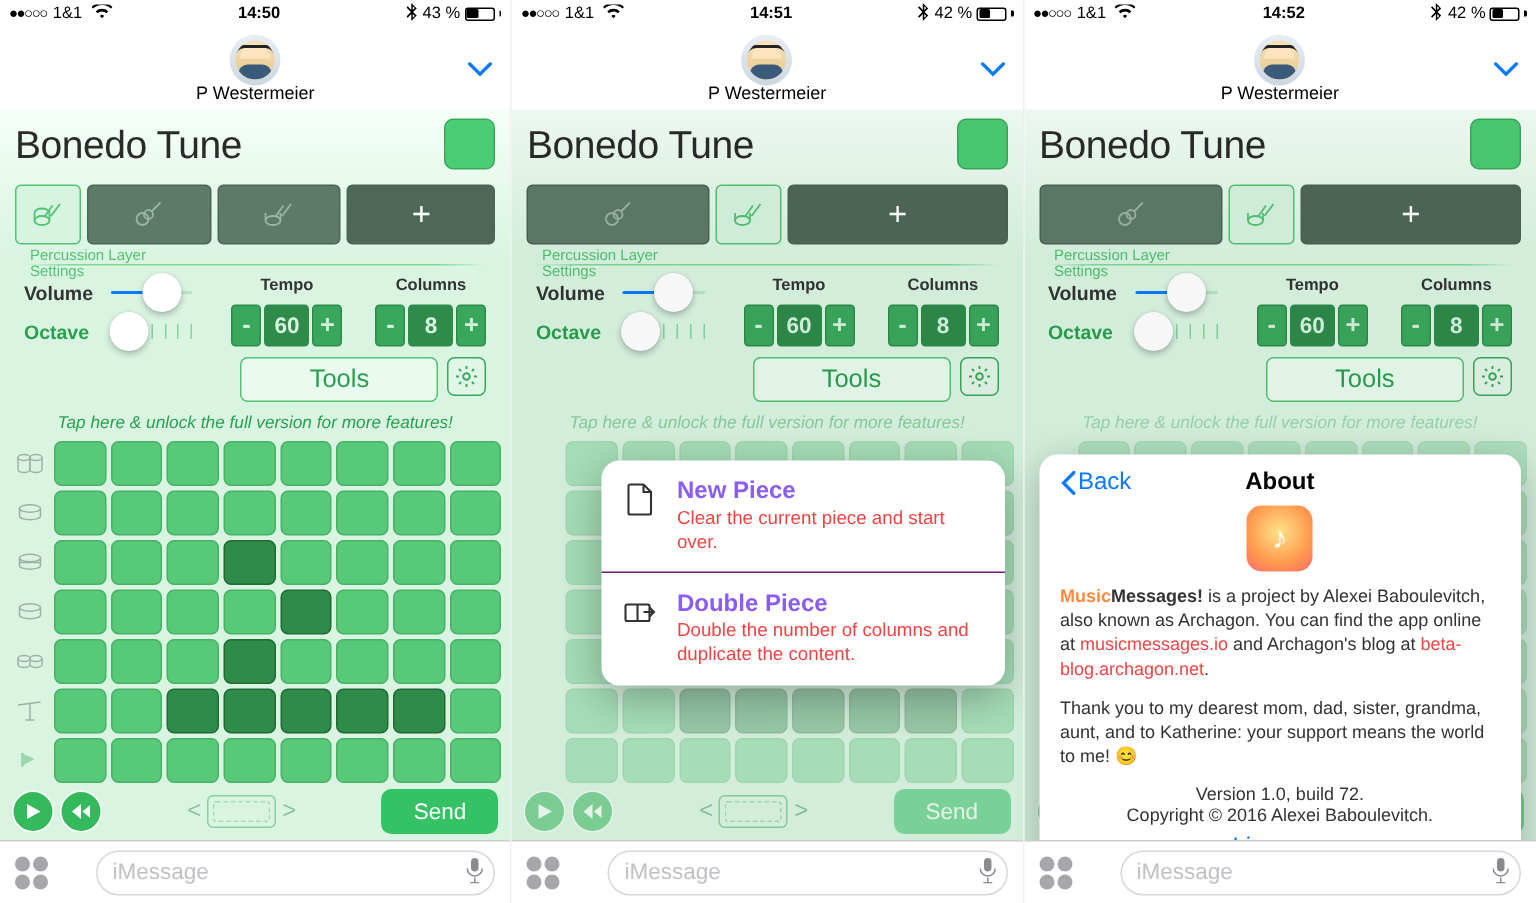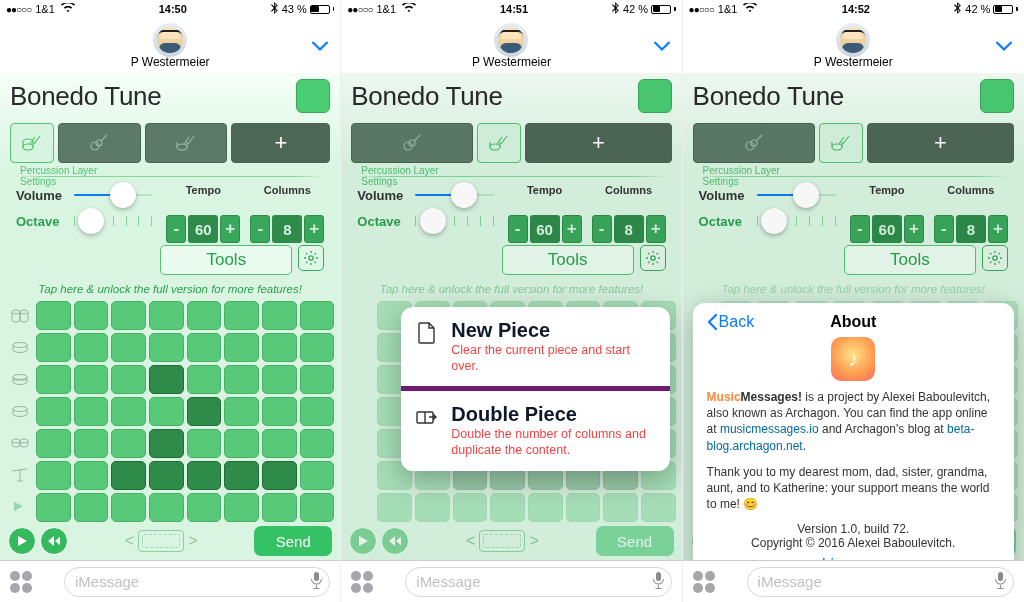--- a/index.html
+++ b/index.html
@@ -50,21 +50,21 @@
   .plabel { font-size:13px; color:#333; width:50px; font-weight:600;}
   .slider-track { flex:1; height:22px; position:relative; }
   .slider-bar { position:absolute; top:50%; left:0; right:0; height:2px; background:#b7e4c4; transform:translateY(-50%); border-radius:2px;}
   .slider-bar .fill { position:absolute; top:0; bottom:0; left:0; background:#0a7aff; border-radius:2px;}
   .slider-thumb { position:absolute; top:50%; width:26px; height:26px; background:#fff; border-radius:50%; transform:translate(-50%,-50%); box-shadow:0 2px 4px rgba(0,0,0,.25), 0 0 0 0.5px rgba(0,0,0,.05);}
   .ticks { position:absolute; top:50%; left:0; right:0; height:10px; transform:translateY(-50%); display:flex; justify-content:space-between;}
   .ticks span { width:1px; background:#7fd89a;}
   .stepper-group { display:flex; align-items:center; gap:2px;}
   .step-btn { width:20px; height:28px; background:#3aa85c; color:#d3f1dc; font-size:17px; font-weight:700; display:flex; align-items:center; justify-content:center; border-radius:3px; border:1px solid #2e8b4a;}
   .step-val { width:30px; height:28px; background:#2e8b4a; color:#d6f4df; font-size:15px; font-weight:600; display:flex; align-items:center; justify-content:center; border-radius:3px;}
-  .stepper-col { display:flex; flex-direction:column; align-items:center; gap:17px;}
+  .stepper-col { display:flex; flex-direction:column; align-items:center; gap:5px;margin-left:12px;}
   .stepper-col-label { font-size:11px; color:#333; font-weight:600; margin-bottom:2px;}
   .gear { width:26px; height:26px; border:1px solid #3aa85c; border-radius:5px; display:flex; align-items:center; justify-content:center; color:#3aa85c; font-size:15px; background:#e0f6e7;}
   .tools-btn { flex:1; height:30px; border:1px solid #52c372; border-radius:5px; background:#e9fbee; color:#29a04e; font-size:17px; font-weight:500; display:flex; align-items:center; justify-content:center;}
   .unlock { font-size:11.5px; color:#29a04e; text-align:center; margin:4px 0; font-style:italic; }
 
   
   .grid-area { margin:2px 0 0 0; flex:1; display:flex; padding:0 6px; gap:2px;}
   .row-icons { width:28px; display:flex; flex-direction:column; gap:2px;}
   .row-icon { flex:1; display:flex; align-items:center; justify-content:center; opacity:.35; color:#333; }
   .row-icon svg { width:20px; height:16px;}
@@ -88,34 +88,34 @@
   .msgbar .apps { width:30px; display:flex; flex-wrap:wrap; gap:2px;}
   .msgbar .apps span{ width:10px; height:10px; border-radius:50%; background:#a6a6ab;}
   .msgbar .input { flex:1; height:30px; border:1px solid #d7d7dc; border-radius:15px; display:flex; align-items:center; padding:0 10px; color:#c1c1c6; font-size:15px; position:relative;}
   .msgbar .mic { position:absolute; right:6px; color:#8a8a8f; font-size:15px;}
 
   .app-shell { flex:1; display:flex; flex-direction:column; background:linear-gradient(#f5fff8,#d9f5e2 20%,#d9f5e2); position:relative; overflow:hidden;}
 
   
   .popover { position:absolute; background:#fff; border-radius:12px; box-shadow:0 8px 28px rgba(0,0,0,.28); z-index:10; }
   .pop-item { padding:12px 14px; display:flex; gap:12px; }
-  .pop-item + .pop-item { border-top:5px solid #701a75; }
+  .pop-item + .pop-item { border-top:1px solid #701a75; }
   .pop-icon { width:24px; height:28px; flex:none; display:flex; align-items:center; justify-content:center; color:#444;}
-  .pop-title { font-size:20px; font-weight:700; color:#0f172a; }
+  .pop-title { font-size:16px; font-weight:700; color:#8b5cf6; }
   .pop-desc { font-size:12.5px; color:#ef4444; line-height:1.25; margin-top:1px;}
 
   
   .about { left:10px; right:10px; top:230px; padding:10px 14px 14px; }
   .about-head { display:flex; align-items:center; justify-content:center; position:relative; margin-bottom:6px;}
   .about-back { position:absolute; left:0; color:#0a7aff; font-size:16px; display:flex; align-items:center; gap:2px;}
   .about-title { font-size:16px; font-weight:700; }
   .about-icon { width:44px; height:44px; border-radius:10px; margin:4px auto 8px; background:radial-gradient(circle at 50% 40%, #ffe38a, #ff9a4d 60%, #ff6a6a); position:relative;}
   .about-icon::after{content:"♪"; position:absolute; inset:0; display:flex; align-items:center; justify-content:center; color:#fff; font-size:20px;}
   .about-body { font-size:12px; color:#333; line-height:1.35; }
-  .about-body a { color:#0369a1; text-decoration:none;}
+  .about-body a { color:#ef4444; text-decoration:none;}
   .about-body .brand1{ color:#ff8a3d; font-weight:700;}
   .about-body .brand2{ font-weight:700;}
   .about-version { text-align:center; margin-top:10px; font-size:12px; color:#333;}
   .about-lic { text-align:center; color:#0a7aff; font-weight:500; margin-top:6px; font-size:16px;}
 
   .shade { position:absolute; inset:0; background:rgba(0,0,0,.03);}
 </style>
 </head>
 <body>
 

